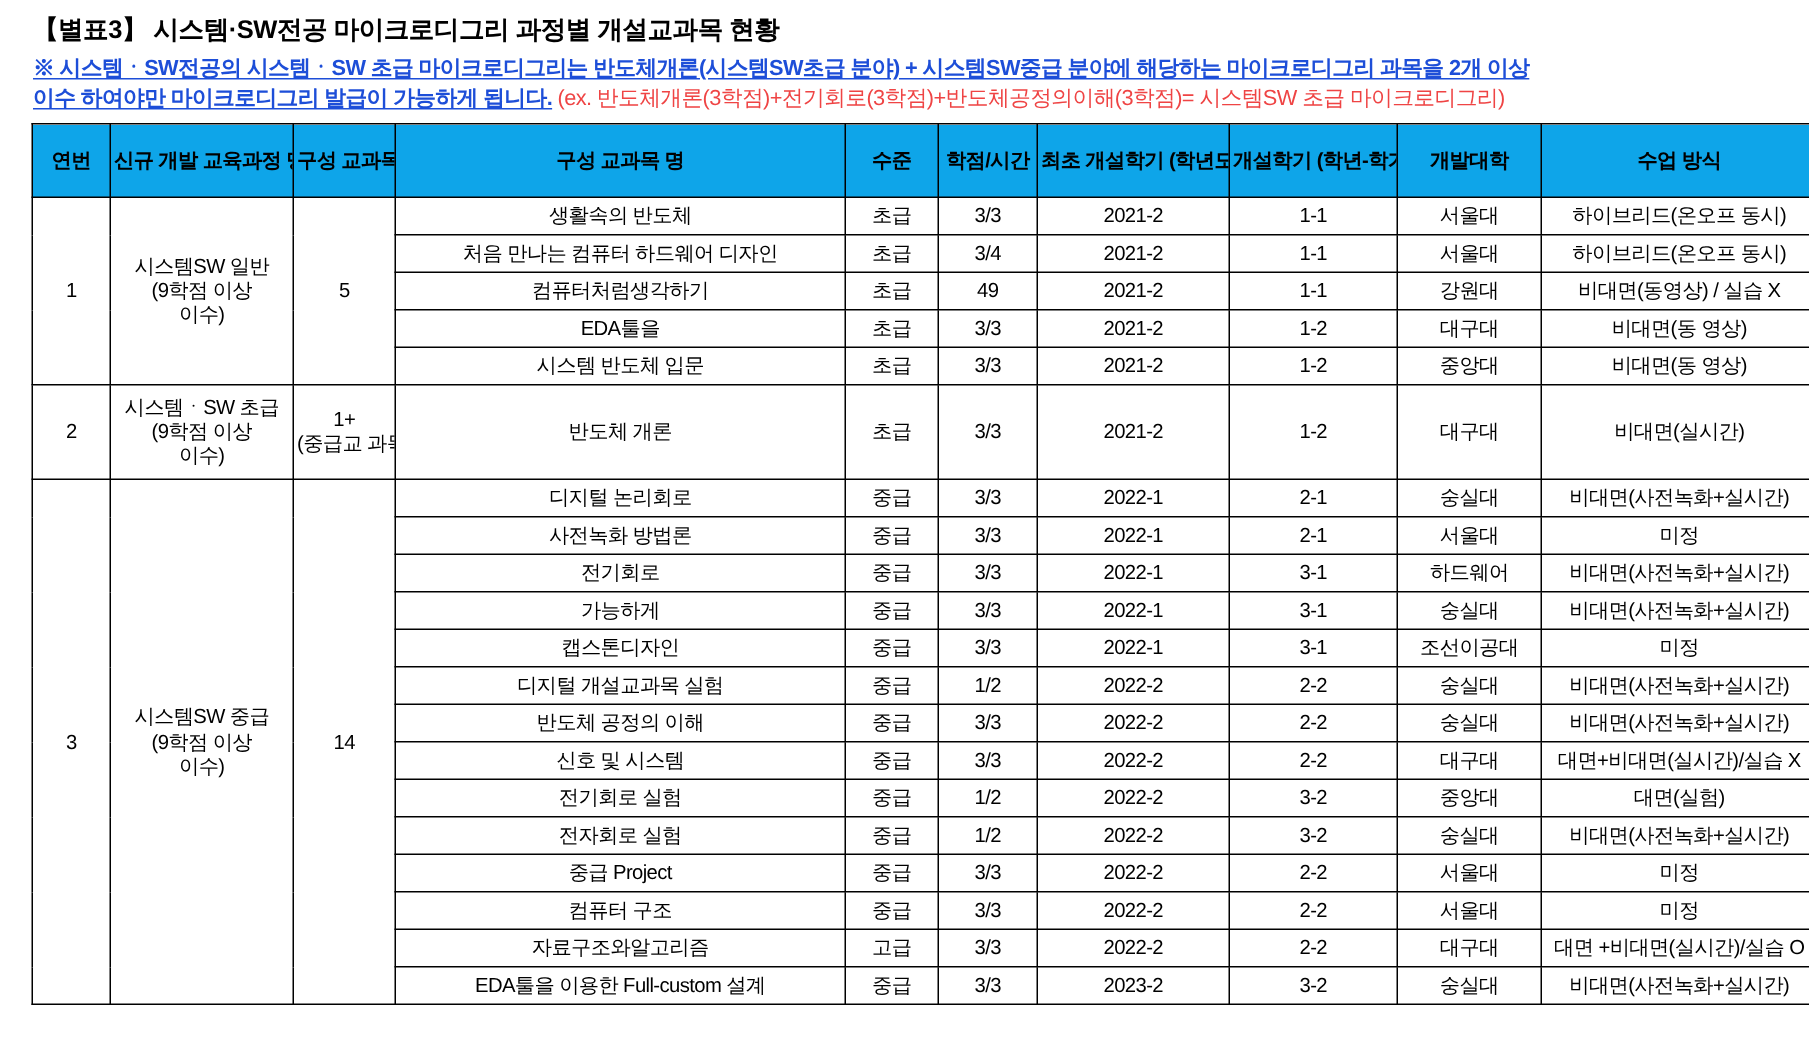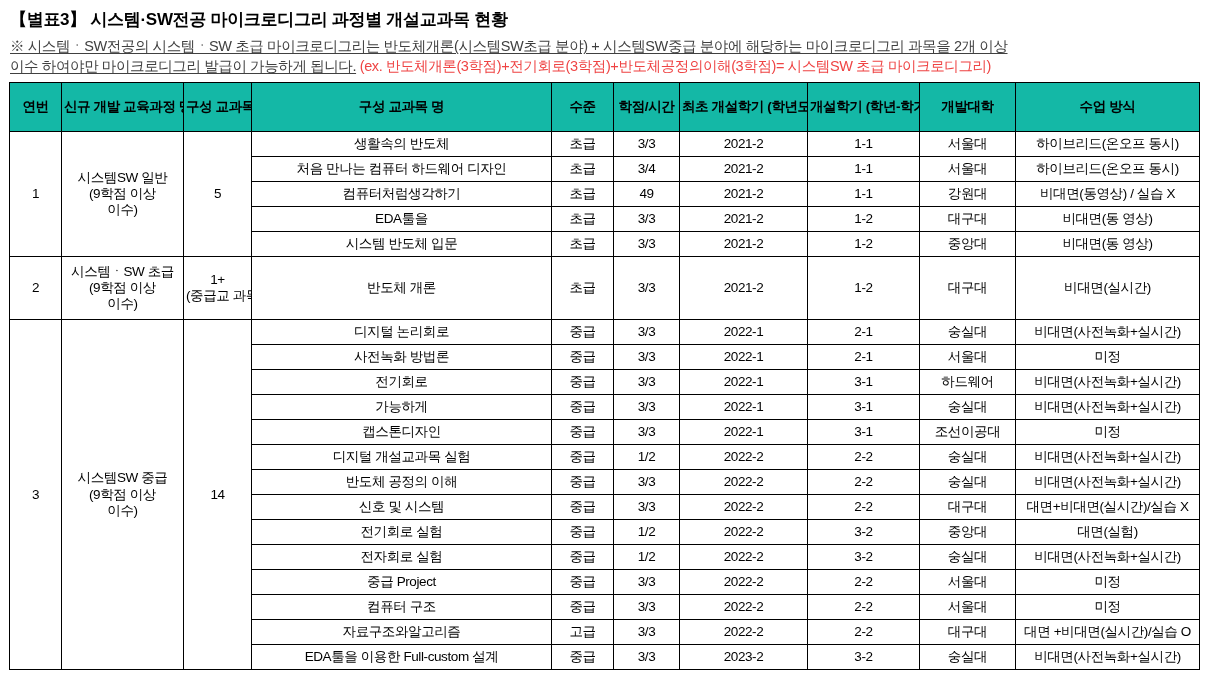--- a/index.html
+++ b/index.html
@@ -12,41 +12,41 @@
     height: 693px;
     font-family: "Liberation Sans", sans-serif;
     color: #000000;
     overflow: hidden;
   }
   .page {
     width: 1206px;
     height: 693px;
     position: relative;
     box-sizing: border-box;
-    padding: 6px 8px 0 8px;
+    padding: 6px 8px 0 20px;
   }
   .doc-title {
     font-size: 17px;
     font-weight: bold;
     letter-spacing: -0.3px;
     margin: 2px 0 6px 2px;
     white-space: nowrap;
   }
   .note-block {
     margin: 0 0 6px 2px;
     line-height: 1.35;
     font-size: 14.5px;
     letter-spacing: -0.4px;
   }
   .note-line {
     white-space: nowrap;
   }
   .note-red {
-    color: #404040;
-    font-weight: normal;
+    color: #1d4ed8;
+    font-weight: bold;
     text-decoration: underline;
     text-underline-offset: 2px;
   }
   .note-tail {
     color: #ef4444;
     font-weight: normal;
     text-decoration: none;
   }
   table.grid {
     border-collapse: collapse;
@@ -59,21 +59,21 @@
     text-align: center;
     vertical-align: middle;
     font-size: 13.5px;
     letter-spacing: -0.4px;
     padding: 0 2px;
     line-height: 1.2;
     white-space: nowrap;
     overflow: hidden;
   }
   table.grid thead th {
-    background: #14b8a6;
+    background: #0ea5e9;
     font-weight: bold;
     font-size: 13.5px;
     height: 48px;
     line-height: 1.25;
   }
   table.grid tbody td {
     height: 24px;
   }
   .cell-multi {
     white-space: normal;

